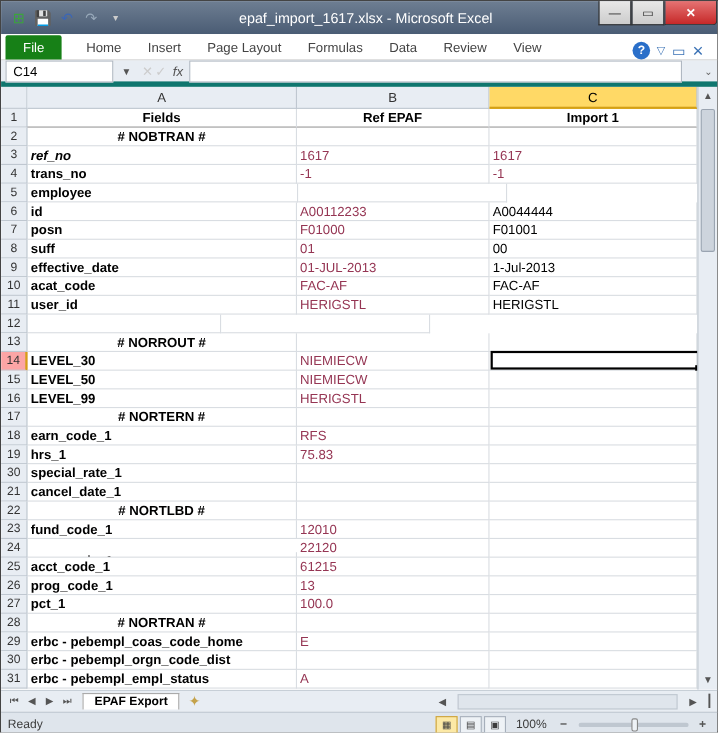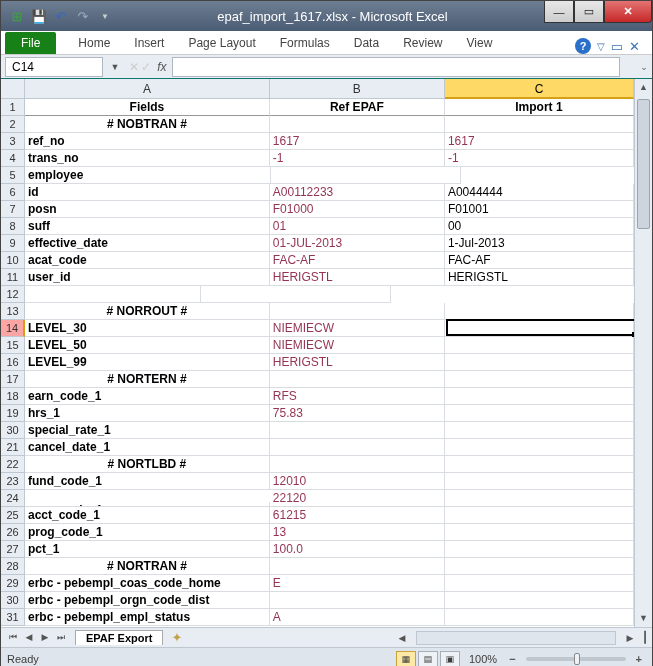--- a/index.html
+++ b/index.html
@@ -17,21 +17,21 @@
 .win-btn.close { width:48px; background:linear-gradient(#e57373,#c62828); border-radius:0 0 4px 0; color:#fff; font-weight:bold; }
 
 
 .ribbon-tabs { height:24px; background:#fff; border-bottom:1px solid #ccc; display:flex; align-items:flex-end; padding:0 4px; }
 .tab { padding:4px 12px; font-size:12px; color:#444; }
 .tab.file { background:#178017; color:#fff; padding:4px 16px; margin-right:10px; border-radius:2px 2px 0 0; }
 .ribbon-right { margin-left:auto; display:flex; gap:6px; padding-right:8px; align-items:center; color:#3b72b5; font-size:13px; }
 .help-circle { width:16px; height:16px; border-radius:50%; background:#2a6fc9; color:#fff; display:flex; align-items:center; justify-content:center; font-size:11px; font-weight:bold; }
 
 
-.fbar { height:24px; background:#e8edf3; border-bottom:1px solid #0f766e; display:flex; align-items:center; }
+.fbar { height:24px; background:#e8edf3; border-bottom:5px solid #0f766e; display:flex; align-items:center; }
 .name-box { width:98px; height:20px; margin:0 4px; background:#fff; border:1px solid #b0b8c2; display:flex; align-items:center; padding:0 6px; font-size:12px; }
 .name-drop { width:16px; text-align:center; color:#555; font-size:9px; }
 .fx-btns { display:flex; gap:2px; padding:0 6px; color:#888; font-size:12px; }
 .fx-label { font-style:italic; color:#555; padding-right:6px; }
 .formula-input { flex:1; height:20px; background:#fff; border:1px solid #b0b8c2; margin-right:16px; }
 .fbar-exp { width:16px; text-align:center; color:#666; font-size:9px; }
 
 
 .sheet-area { position:relative; height:548px; background:#fff; overflow:hidden; }
 .sel-all { position:absolute; top:0; left:0; width:24px; height:20px; background:#e8edf3; border-right:1px solid #bfc7d0; border-bottom:1px solid #bfc7d0; }
@@ -174,21 +174,21 @@
           <div class="cell bold center" style="width: 246px;">Fields</div>
           <div class="cell bold center" style="width: 176px;">Ref EPAF</div>
           <div class="cell bold center" style="width: 190px;">Import 1</div>
         </div>
         <div class="row">
           <div class="cell bold center" style="width: 246px;"># NOBTRAN #</div>
           <div class="cell maroon" style="width: 176px;"></div>
           <div class="cell" style="width: 190px;"></div>
         </div>
         <div class="row">
-          <div class="cell bold" style="width: 246px;">ref_no</div>
+          <div class="cell bold" style="width: 246px; font-style: italic;">ref_no</div>
           <div class="cell maroon" style="width: 176px;">1617</div>
           <div class="cell maroon" style="width: 190px;">1617</div>
         </div>
         <div class="row">
           <div class="cell bold" style="width: 246px;">trans_no</div>
           <div class="cell maroon" style="width: 176px;">-1</div>
           <div class="cell maroon" style="width: 190px;">-1</div>
         </div>
         <div class="row">
           <div class="cell bold" style="width: 246px;">employee</div>

